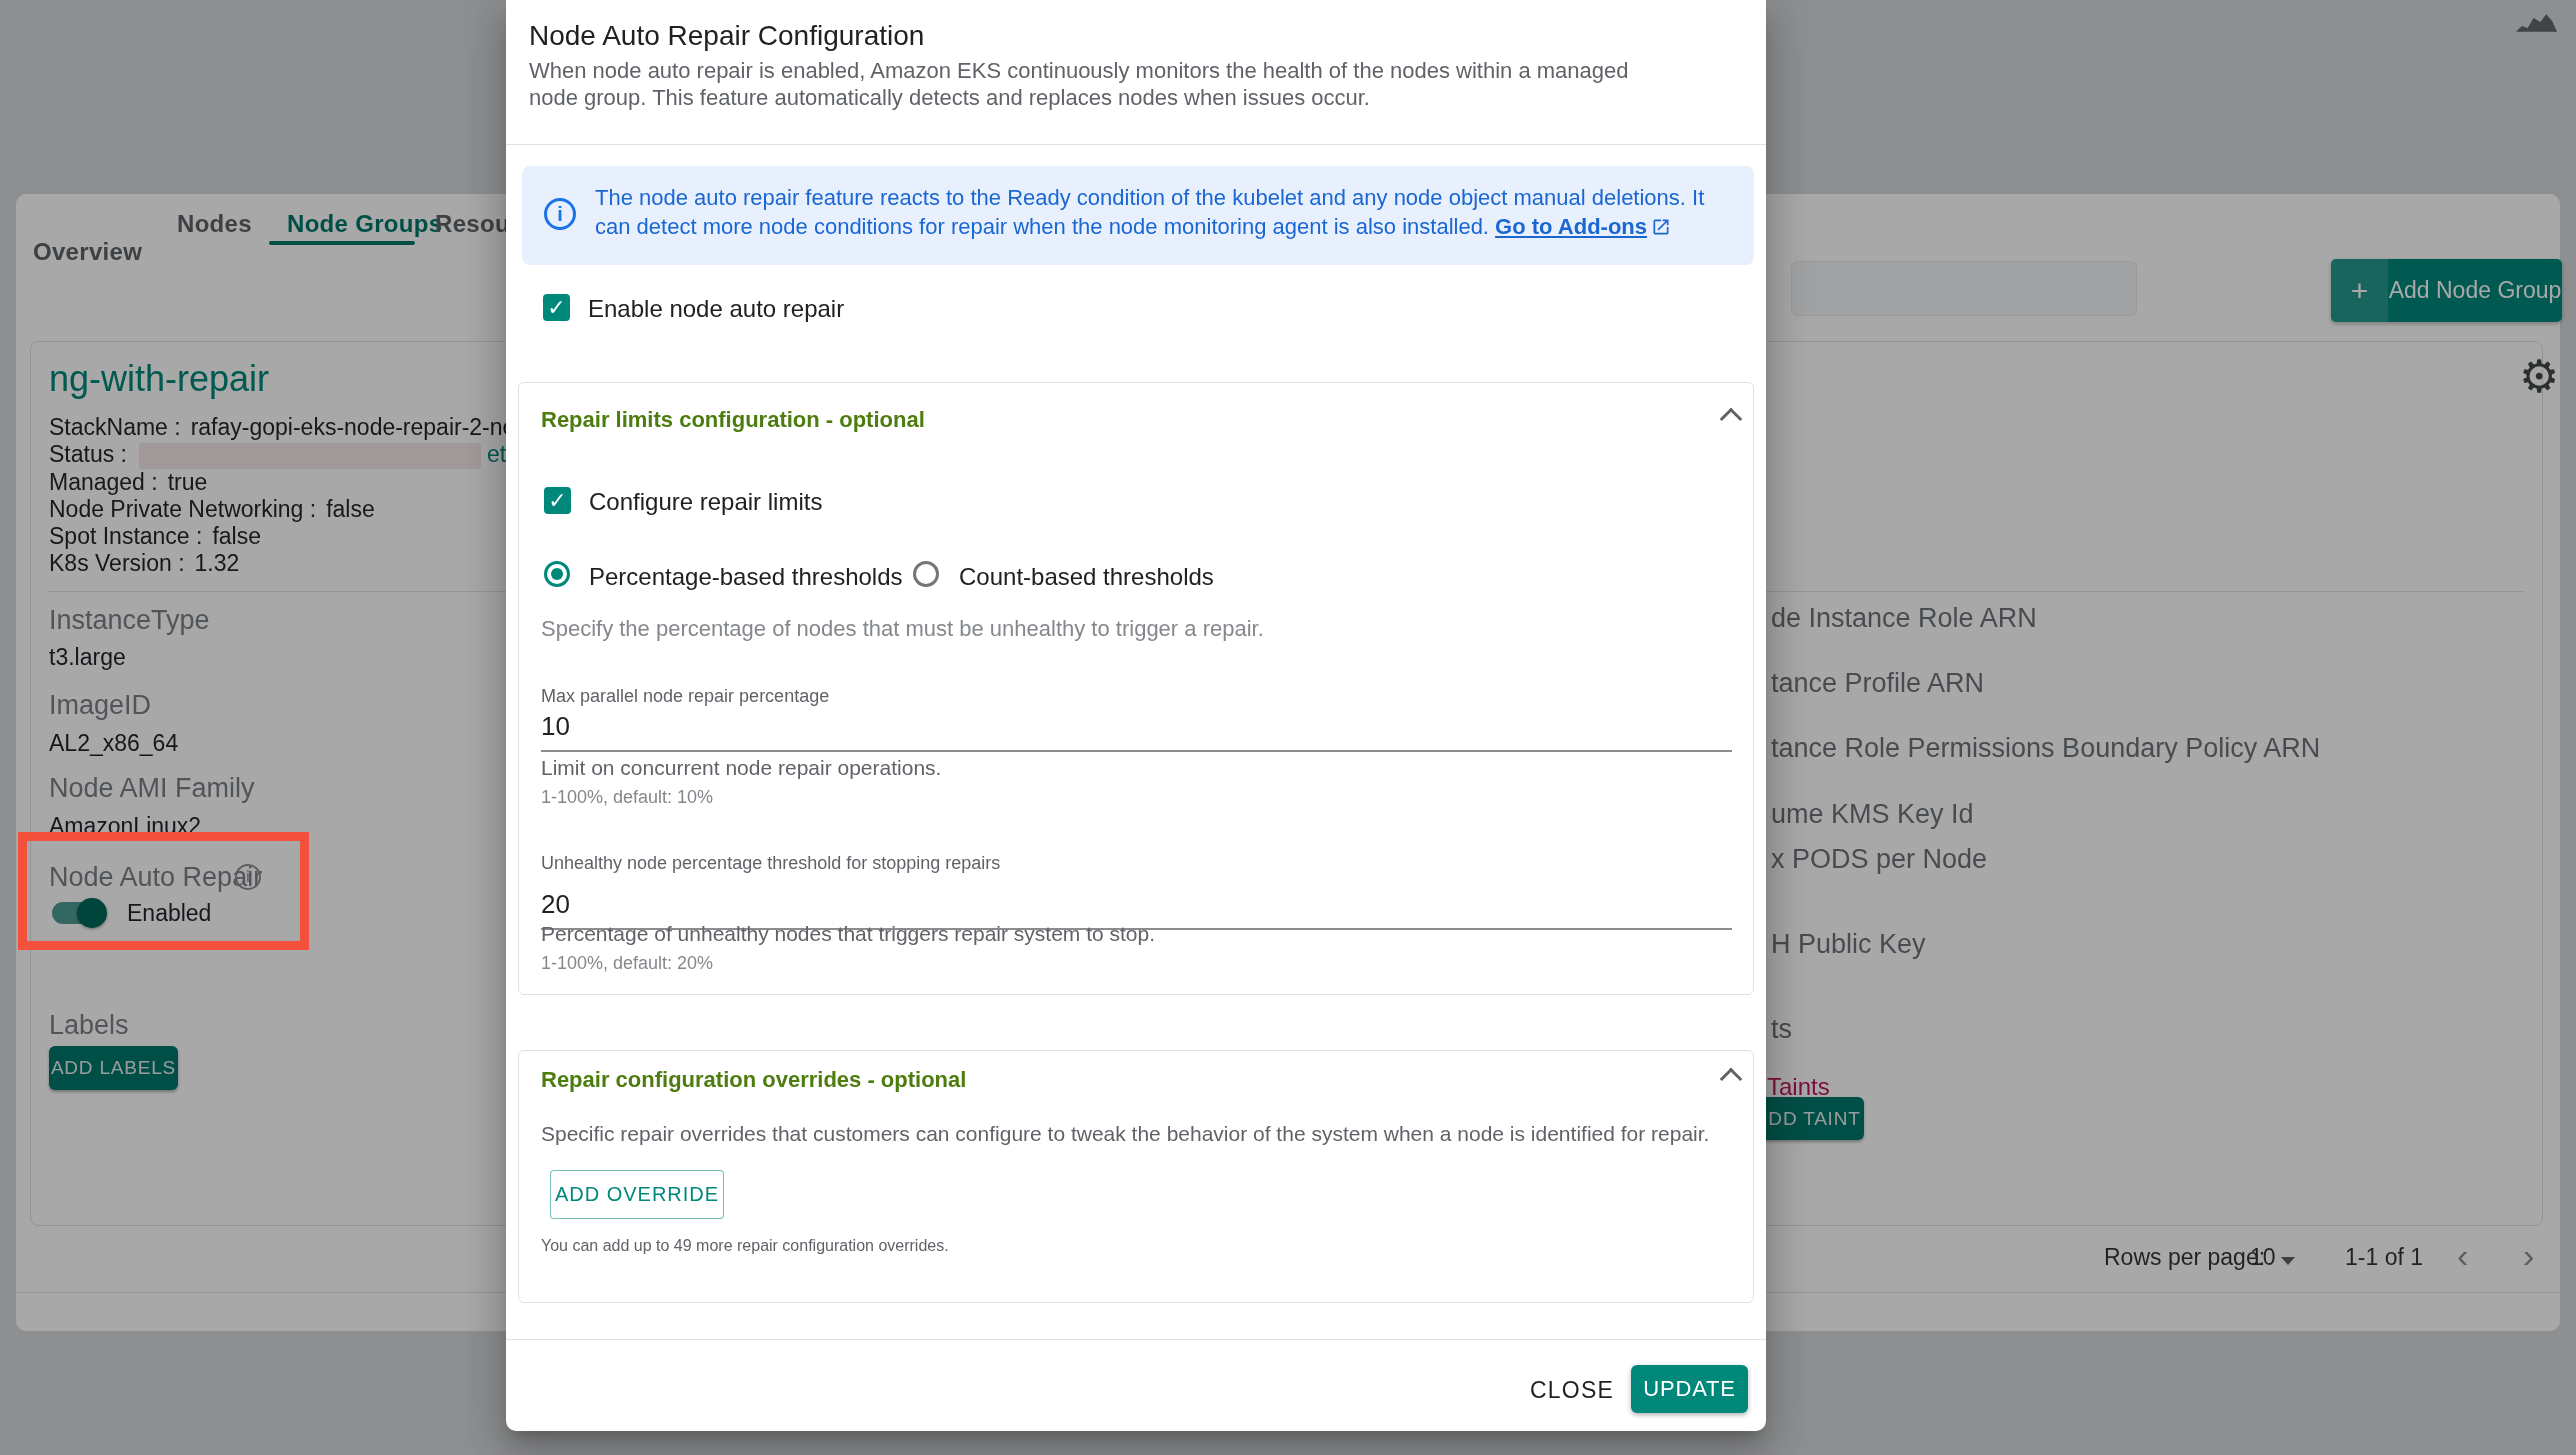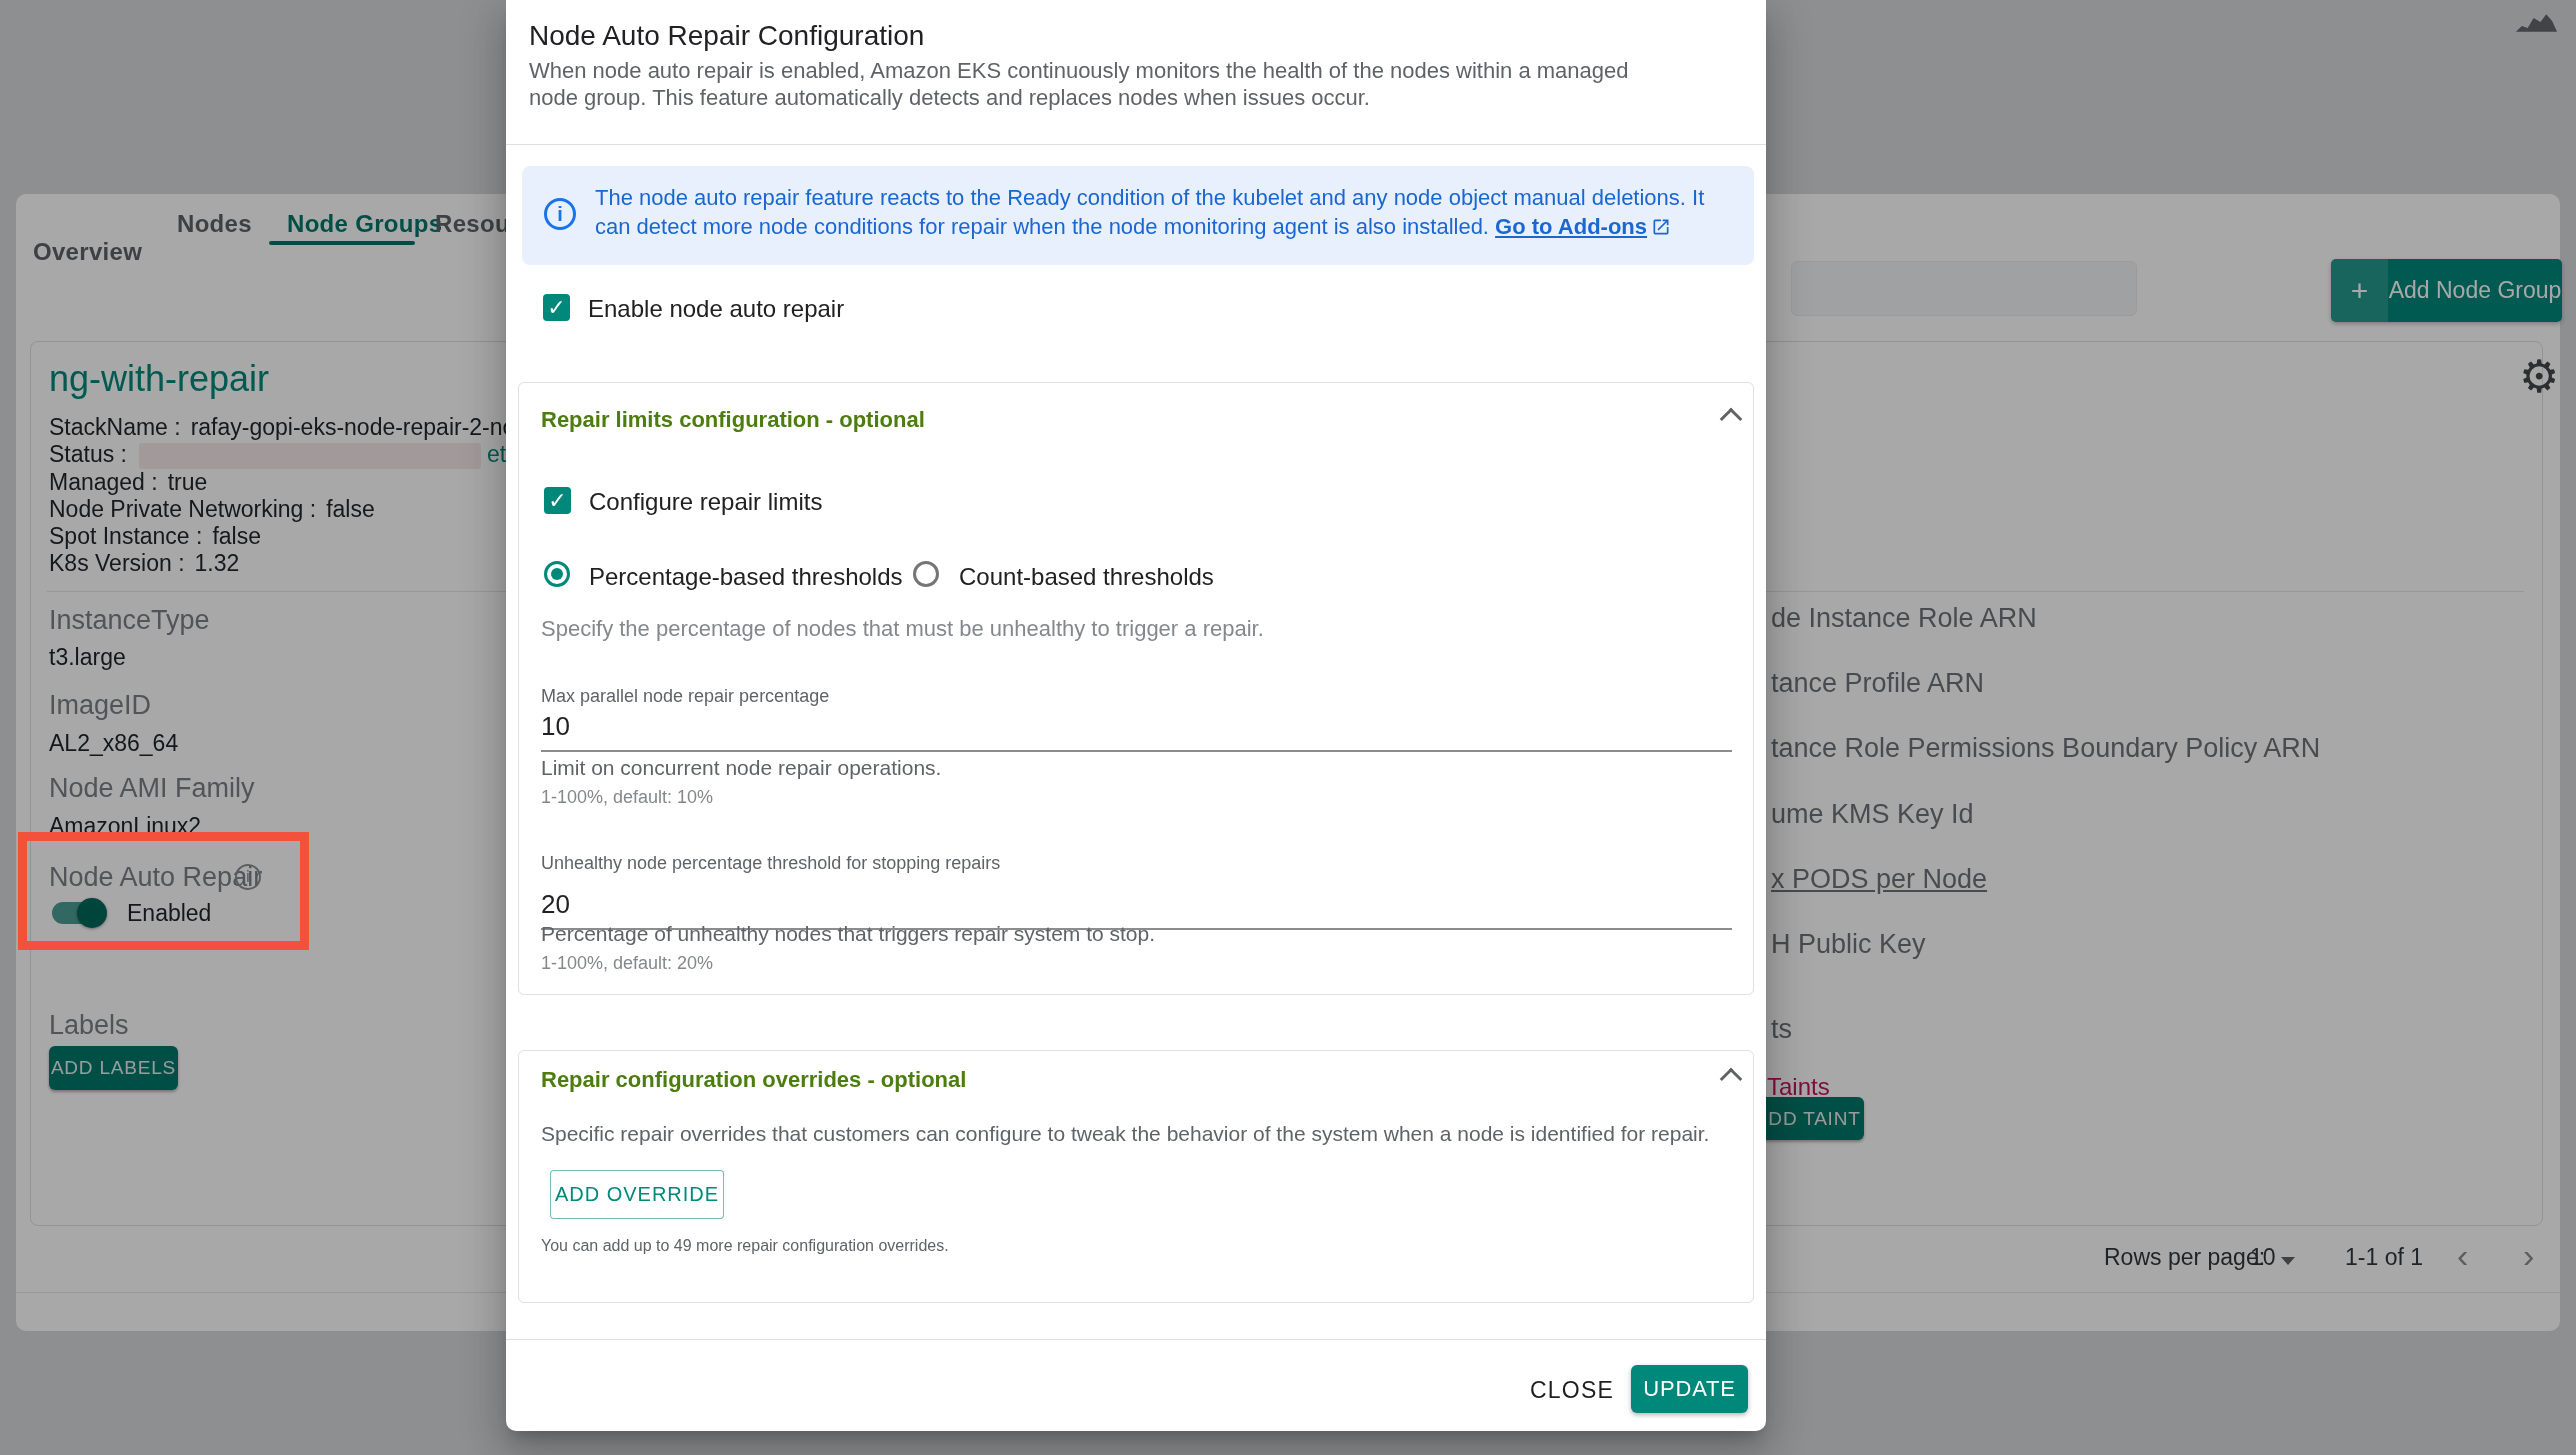--- a/index.html
+++ b/index.html
@@ -160,21 +160,21 @@
     <div class="toggle-state">Enabled</div>
 
     <div class="labels-h">Labels</div>
     <div class="labels-v">N/A</div>
     <button class="teal-btn-sm" style="left:49px; top:1046px; width:129px; height:44px;">ADD LABELS</button>
 
     <div class="right-frag" style="top:603px;">de Instance Role ARN</div>
     <div class="right-frag" style="top:668px;">tance Profile ARN</div>
     <div class="right-frag" style="top:733px;">tance Role Permissions Boundary Policy ARN</div>
     <div class="right-frag" style="top:799px;">ume KMS Key Id</div>
-    <div class="right-frag" style="top:864px;text-decoration:underline;">x PODS per Node</div>
+    <div class="right-frag" style="top:844px;">x PODS per Node</div>
     <div class="right-frag" style="top:929px;">H Public Key</div>
     <div class="right-frag" style="top:1014px;">ts</div>
 
     <div class="taints-v">Taints</div>
     <button class="teal-btn-sm" style="left:1765px; top:1097px; width:99px; height:43px; border-radius:0 6px 6px 0;">DD TAINT</button>
 
     <div class="pag" style="left:2104px;">Rows per page:</div>
     <div class="pag" style="left:2250px;">10</div>
     <div class="pag-caret" style="left:2281px;"></div>
     <div class="pag" style="left:2345px;">1-1 of 1</div>

